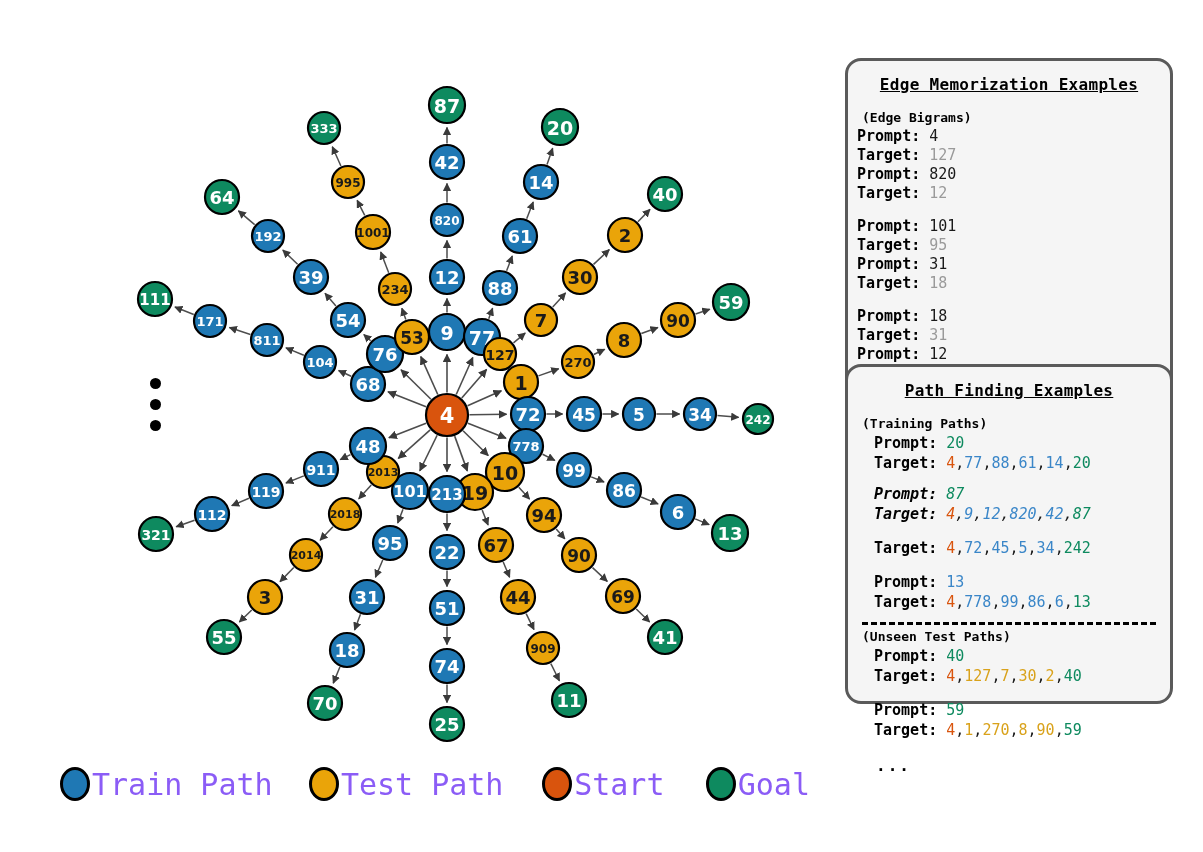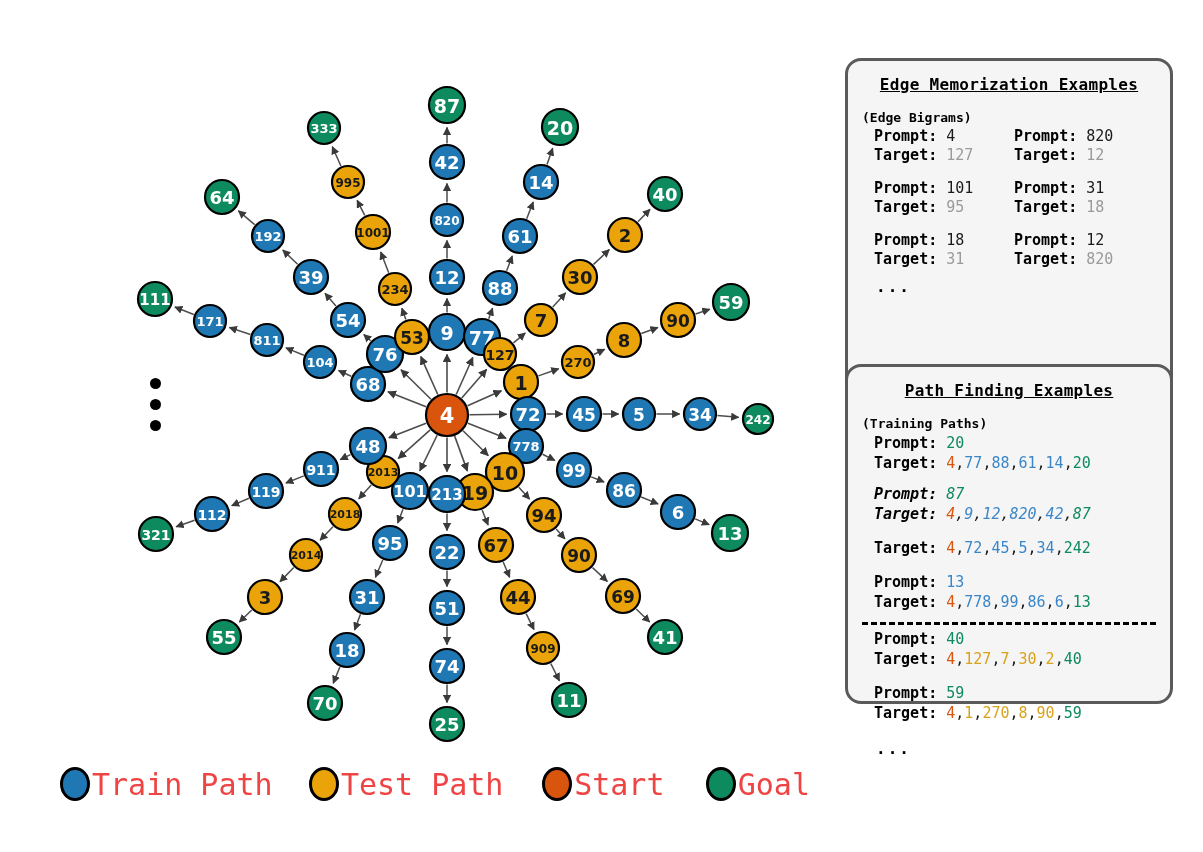--- a/index.html
+++ b/index.html
@@ -21,38 +21,38 @@
     font-family:"DejaVu Sans Mono", monospace;
     font-size:25px; color:#000; white-space:nowrap; letter-spacing:0px;
   }
   .branches-note sup { font-size:15px; }
   .dots-col { position:absolute; left:150px; top:378px; width:16px; }
   .dots-col i { display:block; width:11px; height:11px; border-radius:50%; background:#000; margin-bottom:10px; }
 
   #legend { position:absolute; left:60px; top:756px; width:760px; height:56px; display:flex; align-items:center; }
   .legend-item { display:flex; align-items:center; margin-right:10px; }
   .legend-dot { width:30px; height:34px; border-radius:50%; border:3px solid #000; display:inline-block; }
-  .legend-text { font-family:"DejaVu Sans Mono", monospace; font-size:30px; color:#ef4444; margin-left:2px; white-space:nowrap; }
+  .legend-text { font-family:"DejaVu Sans Mono", monospace; font-size:30px; color:#8b5cf6; margin-left:2px; white-space:nowrap; }
   .lg-gap1 { width:42px; } .lg-gap2 { width:46px; } .lg-gap3 { width:50px; }
 
   .panel {
     position:absolute;
     background:#f5f5f5;
     border:3px solid #5a5a5a;
     border-radius:16px;
     font-family:"DejaVu Sans Mono", monospace;
   }
   #panel-edge { left:845px; top:58px; width:328px; height:352px; }
   #panel-path { left:845px; top:364px; width:328px; height:340px; }
   .panel-title {
     text-align:center; font-size:16px; font-weight:700; color:#000;
     text-decoration:underline; margin-top:14px; letter-spacing:0.3px;
   }
   .section-head { font-size:13px; font-weight:700; color:#000; margin:16px 0 2px 14px; }
-  .cols { display:flex; margin-left:26px; margin-top:2px; }
+  .cols { display:flex; margin-left:9px; margin-top:2px;flex-direction:column; }
   .col { width:140px; }
   .kv { font-size:15px; line-height:19px; white-space:nowrap; }
   .k { font-weight:700; color:#000; }
   .v-plain { color:#1a1a1a; }
   .v-dim { color:#9a9a9a; }
   .ellipsis { font-size:16px; font-weight:700; color:#000; margin:8px 0 0 28px; letter-spacing:2px; }
 
   .pf-entry { margin:0 0 0 26px; }
   .pf-entry .kv { line-height:20px; }
   .divider { margin:10px 14px 4px 14px; border-top:3px dashed #000; height:0; }
@@ -537,20 +537,21 @@
       </div>
       <div class="pf-entry" style="margin-top: 14px;">
         <div class="kv"><span class="k">Target:</span> <span class="c-start">4</span><span class="v-plain">,</span><span class="c-train">72</span><span class="v-plain">,</span><span class="c-train">45</span><span class="v-plain">,</span><span class="c-train">5</span><span class="v-plain">,</span><span class="c-train">34</span><span class="v-plain">,</span><span class="c-goal">242</span></div>
       </div>
       <div class="pf-entry" style="margin-top: 14px;">
         <div class="kv"><span class="k">Prompt:</span> <span class="c-train">13</span></div>
         <div class="kv"><span class="k">Target:</span> <span class="c-start">4</span><span class="v-plain">,</span><span class="c-train">778</span><span class="v-plain">,</span><span class="c-train">99</span><span class="v-plain">,</span><span class="c-train">86</span><span class="v-plain">,</span><span class="c-train">6</span><span class="v-plain">,</span><span class="c-goal">13</span></div>
       </div>
     </div>
   <div class="divider"></div>
+  <div class="section-head" style="margin-top:4px">(Unseen Test Paths)</div>
   <div id="pf-test">
       <div class="pf-entry">
         <div class="kv"><span class="k">Prompt:</span> <span class="c-goal">40</span></div>
         <div class="kv"><span class="k">Target:</span> <span class="c-start">4</span><span class="v-plain">,</span><span class="c-test">127</span><span class="v-plain">,</span><span class="c-test">7</span><span class="v-plain">,</span><span class="c-test">30</span><span class="v-plain">,</span><span class="c-test">2</span><span class="v-plain">,</span><span class="c-goal">40</span></div>
       </div>
       <div class="pf-entry" style="margin-top: 14px;">
         <div class="kv"><span class="k">Prompt:</span> <span class="c-goal">59</span></div>
         <div class="kv"><span class="k">Target:</span> <span class="c-start">4</span><span class="v-plain">,</span><span class="c-test">1</span><span class="v-plain">,</span><span class="c-test">270</span><span class="v-plain">,</span><span class="c-test">8</span><span class="v-plain">,</span><span class="c-test">90</span><span class="v-plain">,</span><span class="c-goal">59</span></div>
       </div>
     </div>

